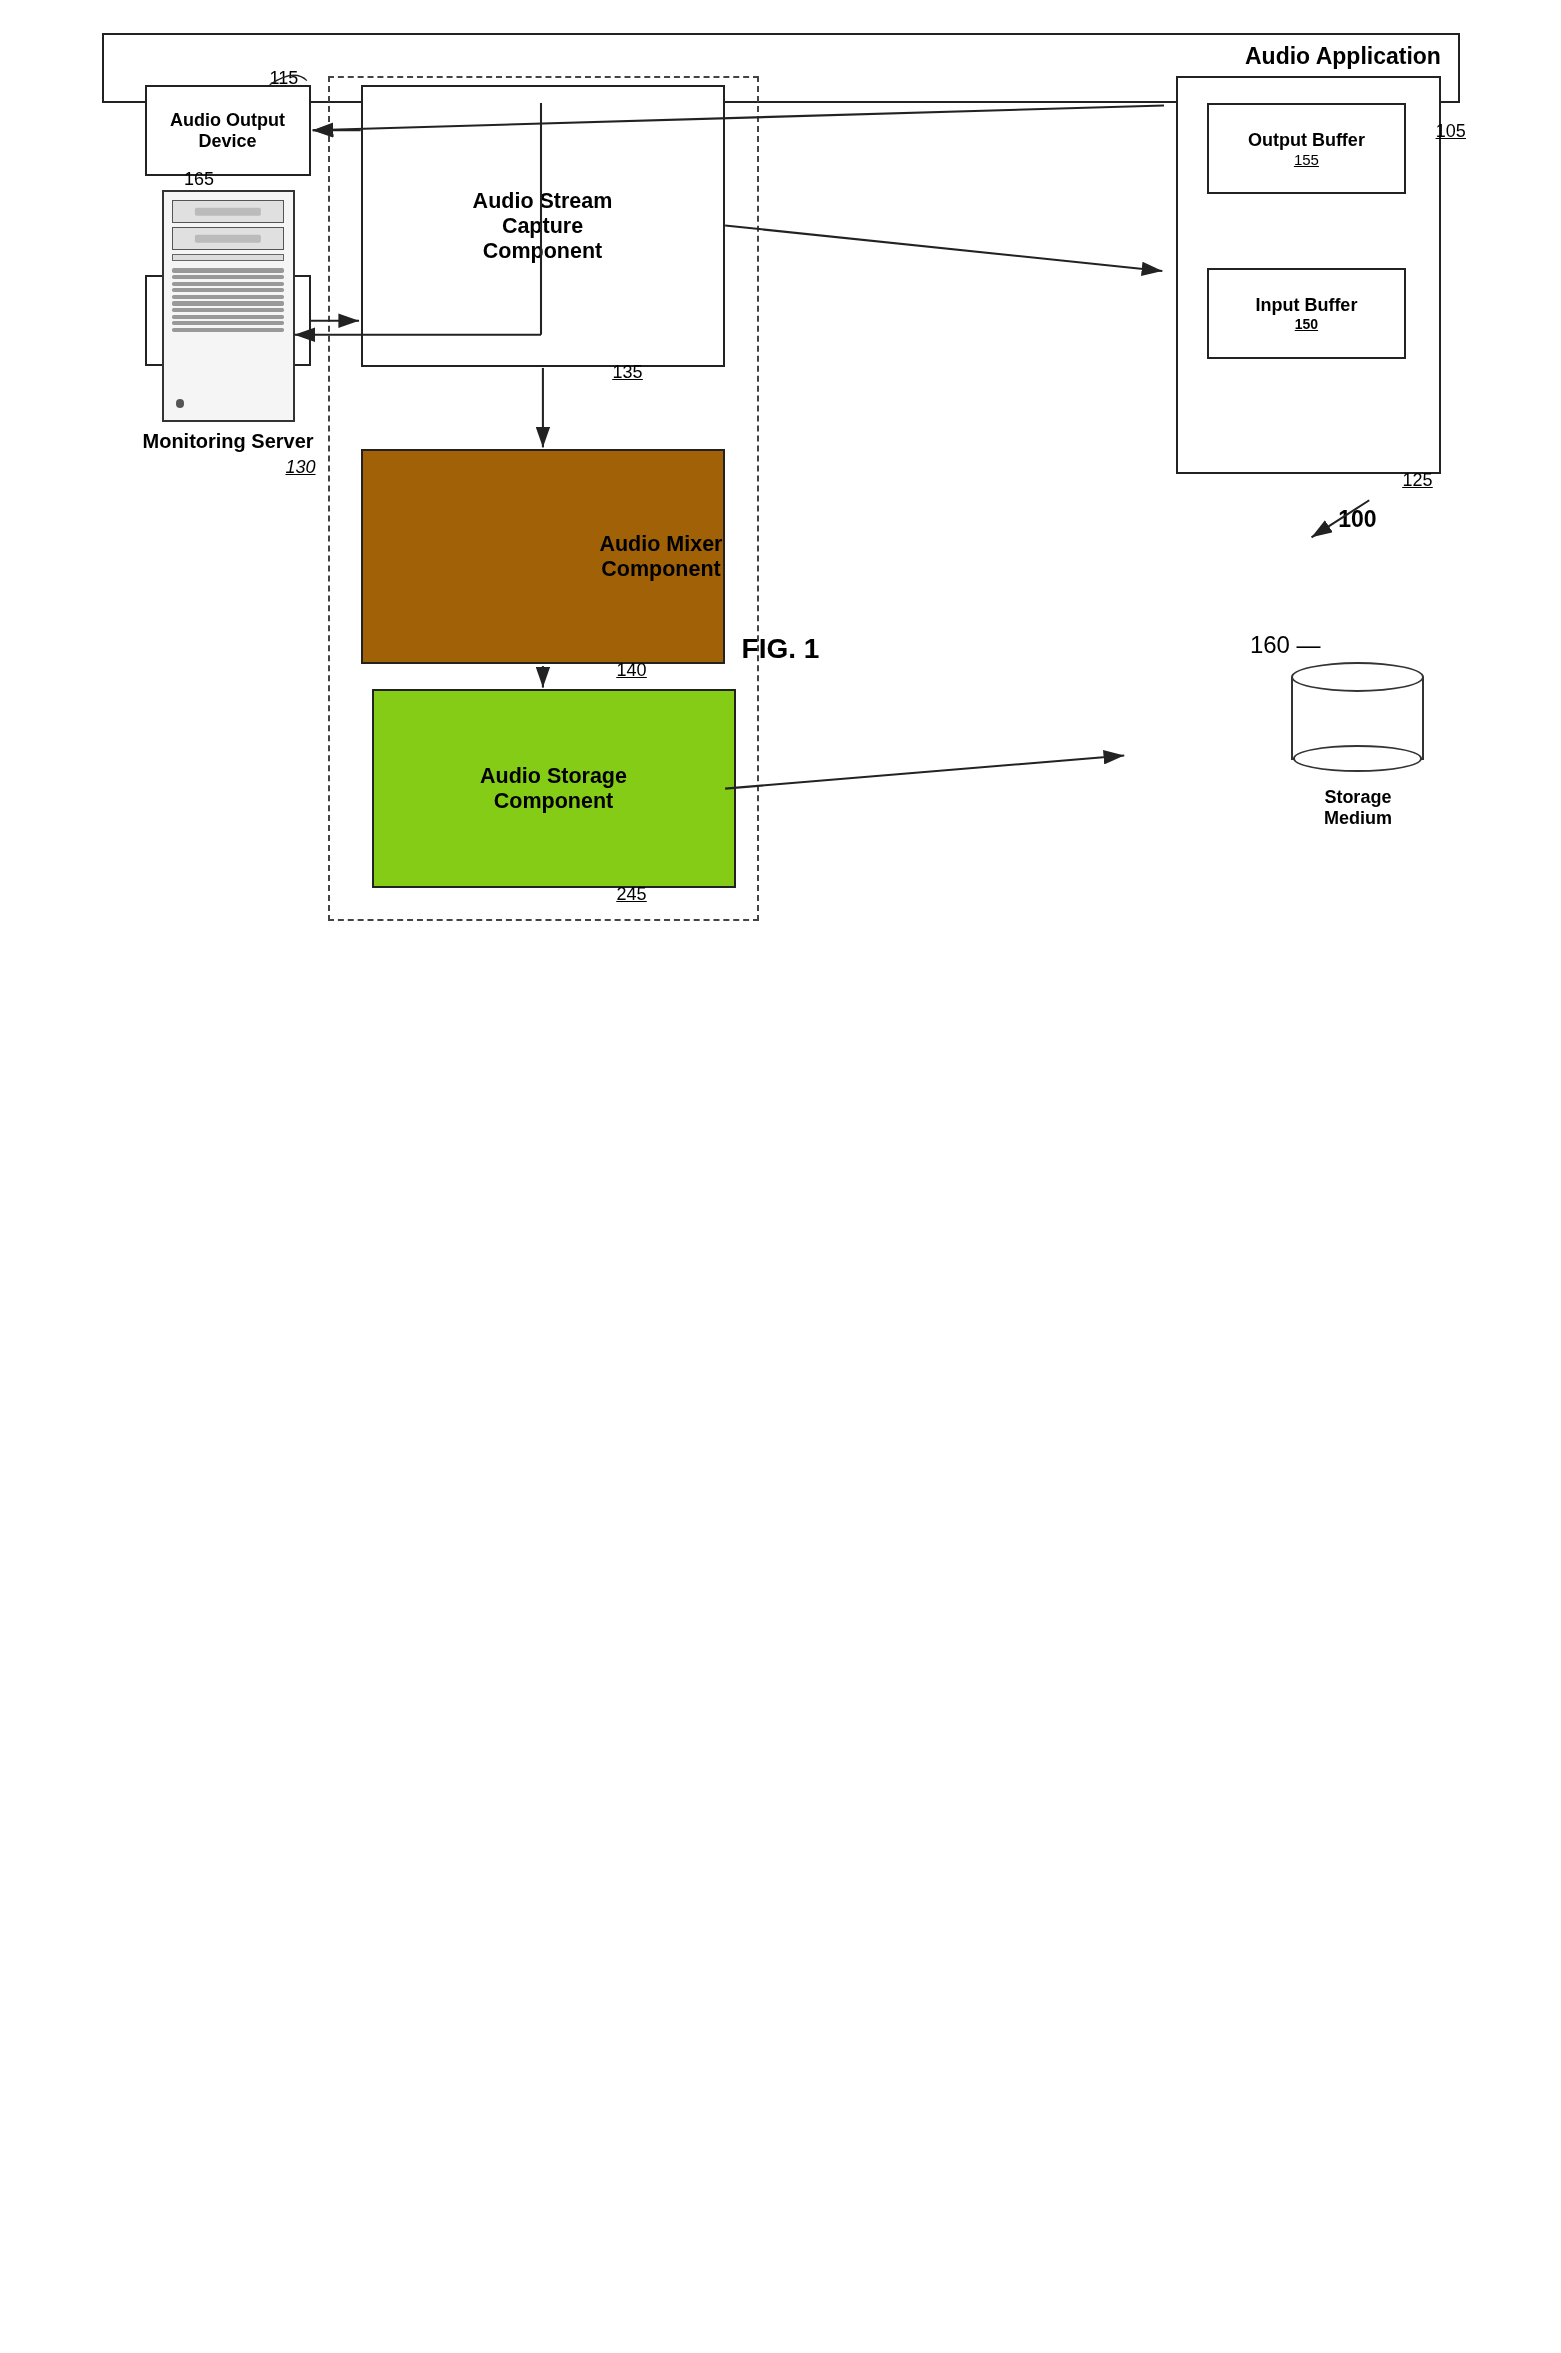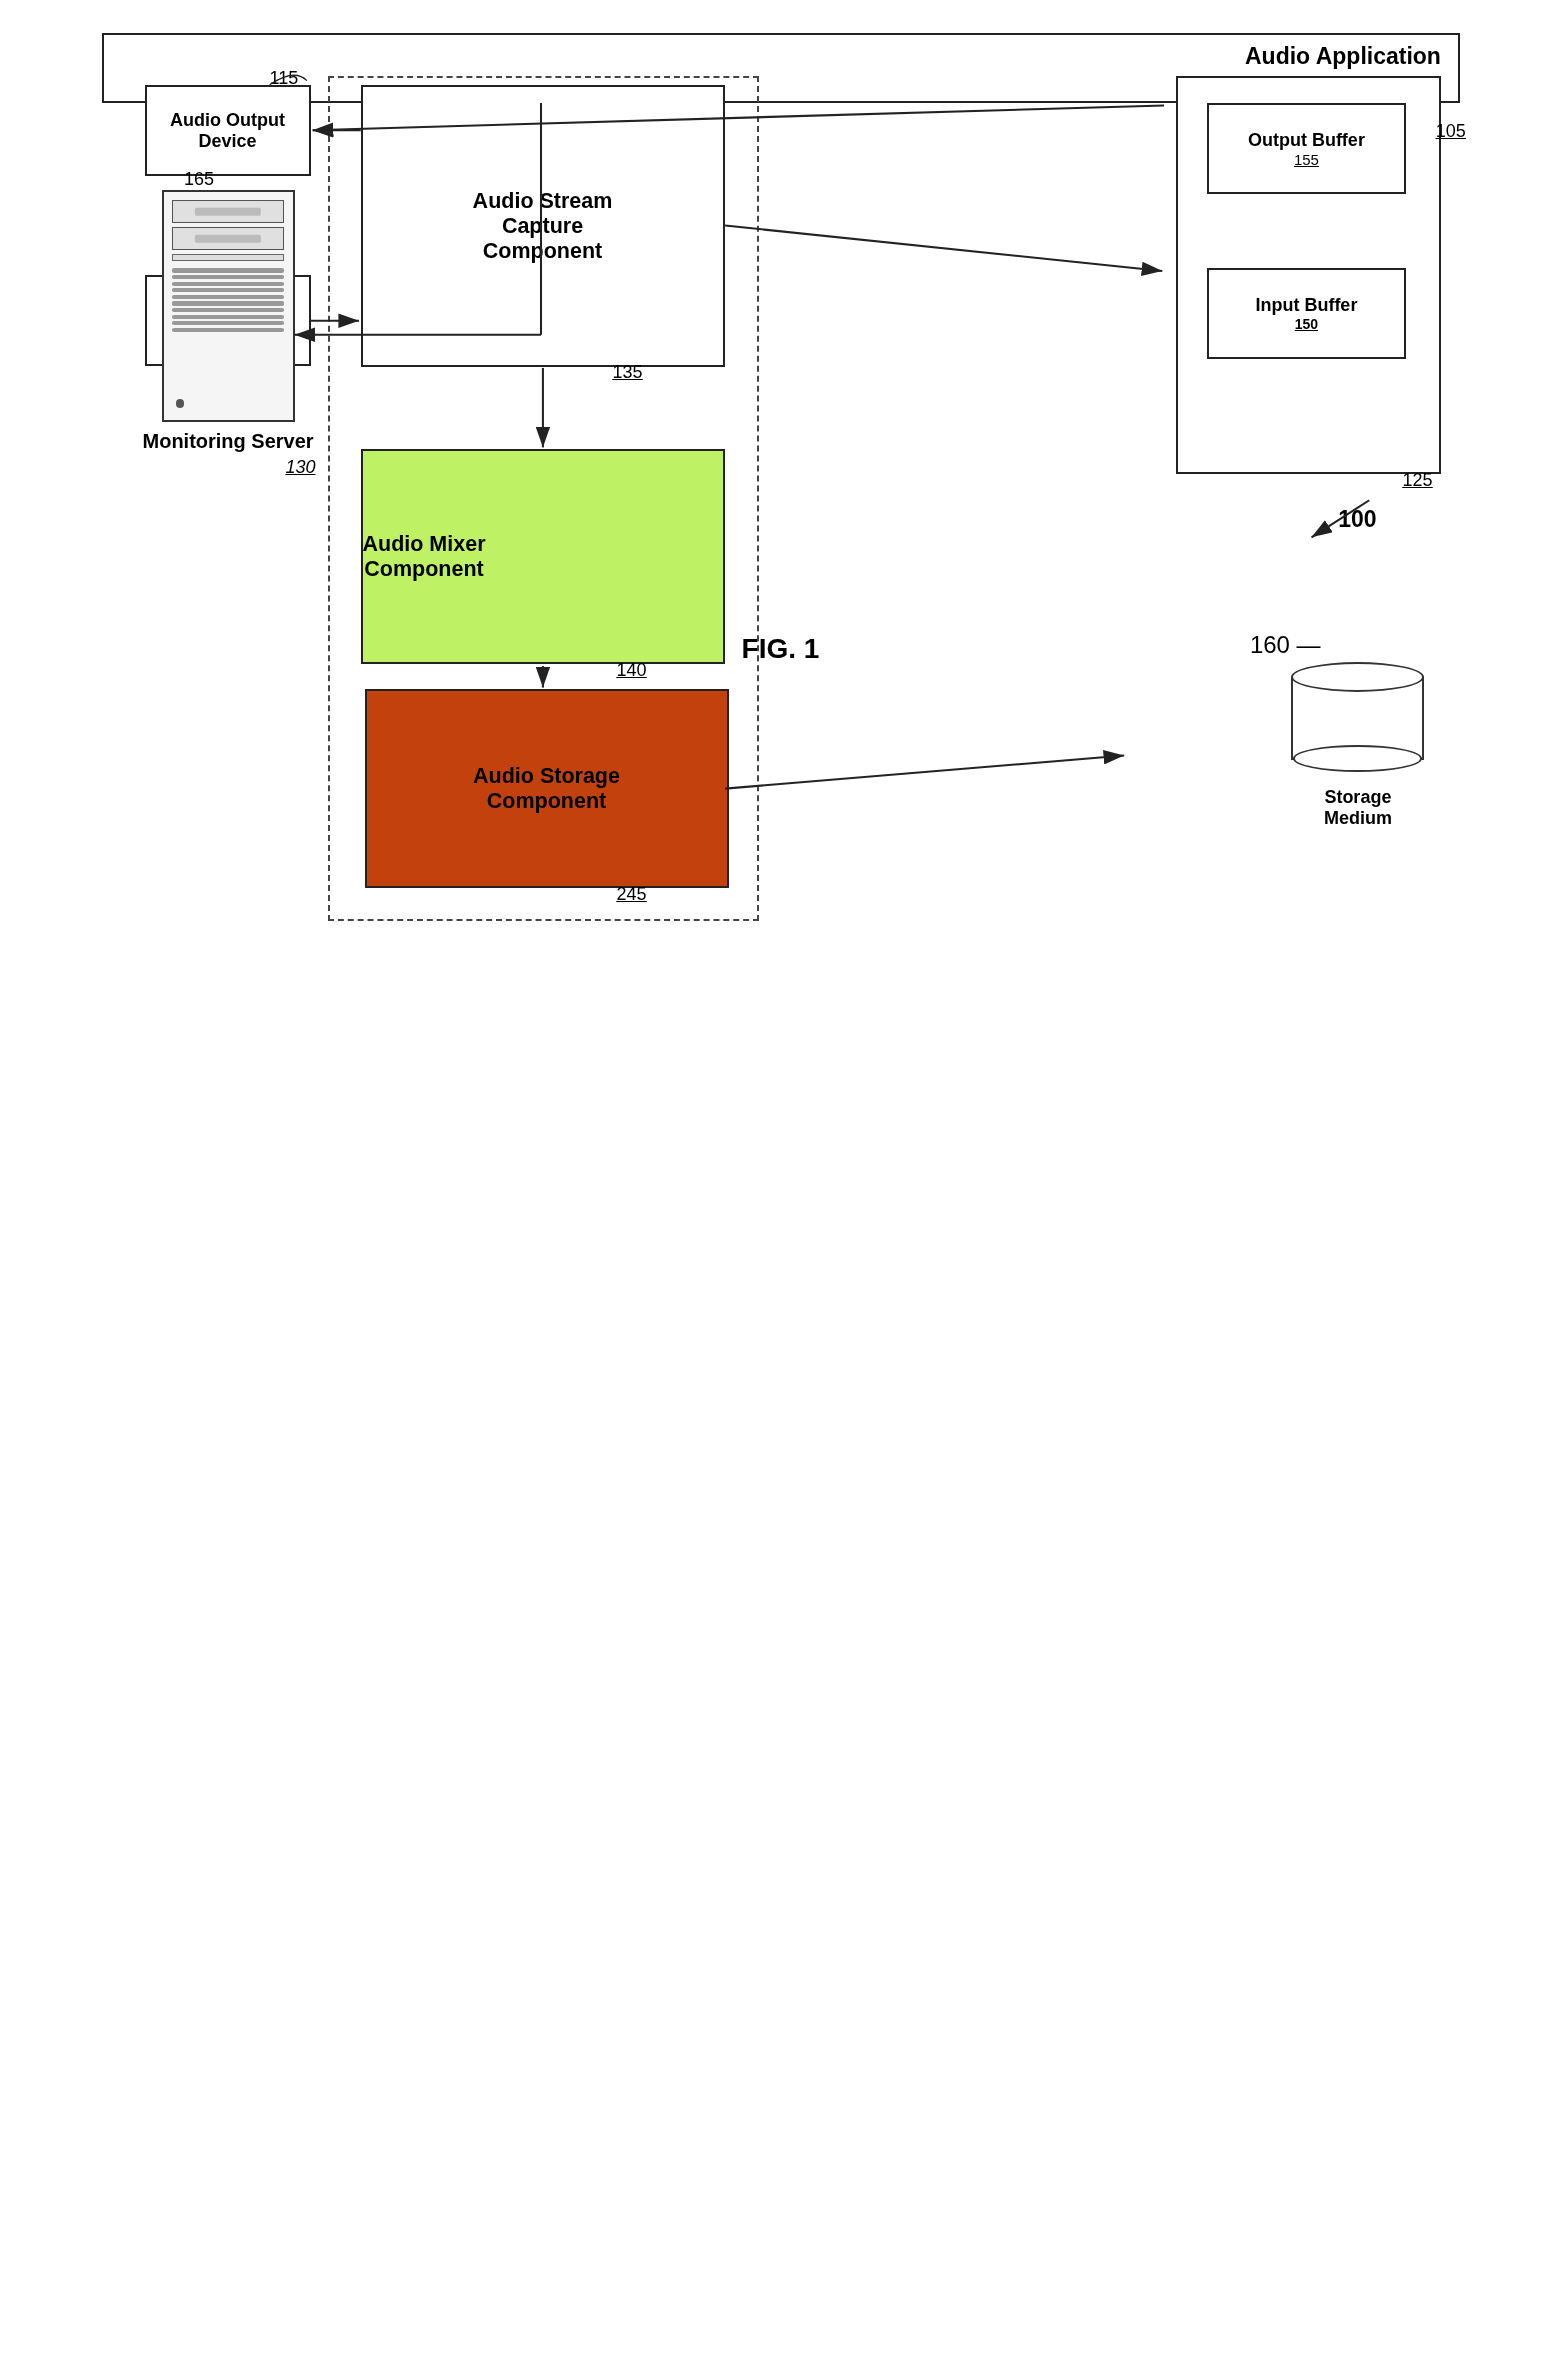--- a/index.html
+++ b/index.html
@@ -129,49 +129,49 @@
     
     .mixer-component {
       position: absolute;
       left: 257px;
       top: 414px;
       width: 364px;
       height: 215px;
       border: 2.1px solid #222;
       display: flex;
       align-items: center;
-      justify-content: flex-start;
+      justify-content: flex-end;
       text-align: center;
       font-size: 21.5px;
       font-weight: bold;
-      background: #bef264;
+      background: #a16207;
     }
     .label-140 {
       position: absolute;
       left: 513px;
       top: 625px;
       font-size: 18px;
       text-decoration: underline;
     }
 
     
     .storage-component {
       position: absolute;
-      left: 261px;
+      left: 268px;
       top: 654px;
       width: 364px;
       height: 199px;
       border: 2.1px solid #222;
       display: flex;
       align-items: center;
       justify-content: center;
       text-align: center;
       font-size: 21.5px;
       font-weight: bold;
-      background: #c2410c;
+      background: #84cc16;
     }
     .label-145 {
       position: absolute;
       left: 513px;
       top: 849px;
       font-size: 18px;
       text-decoration: underline;
     }
 
     

